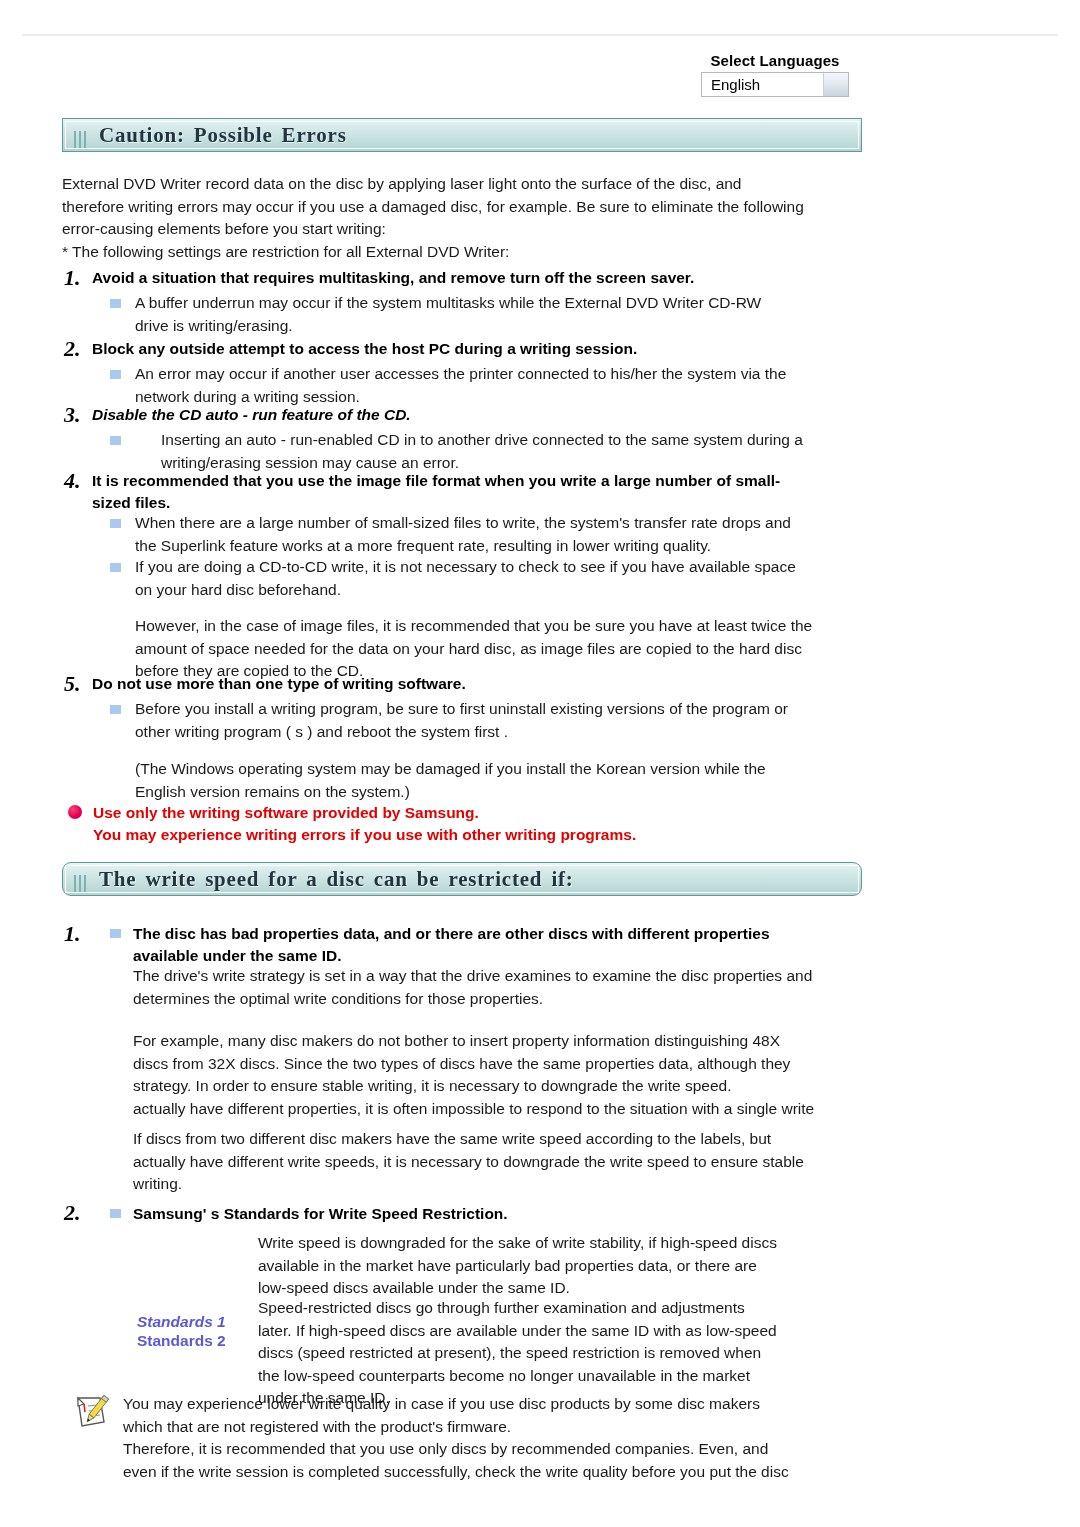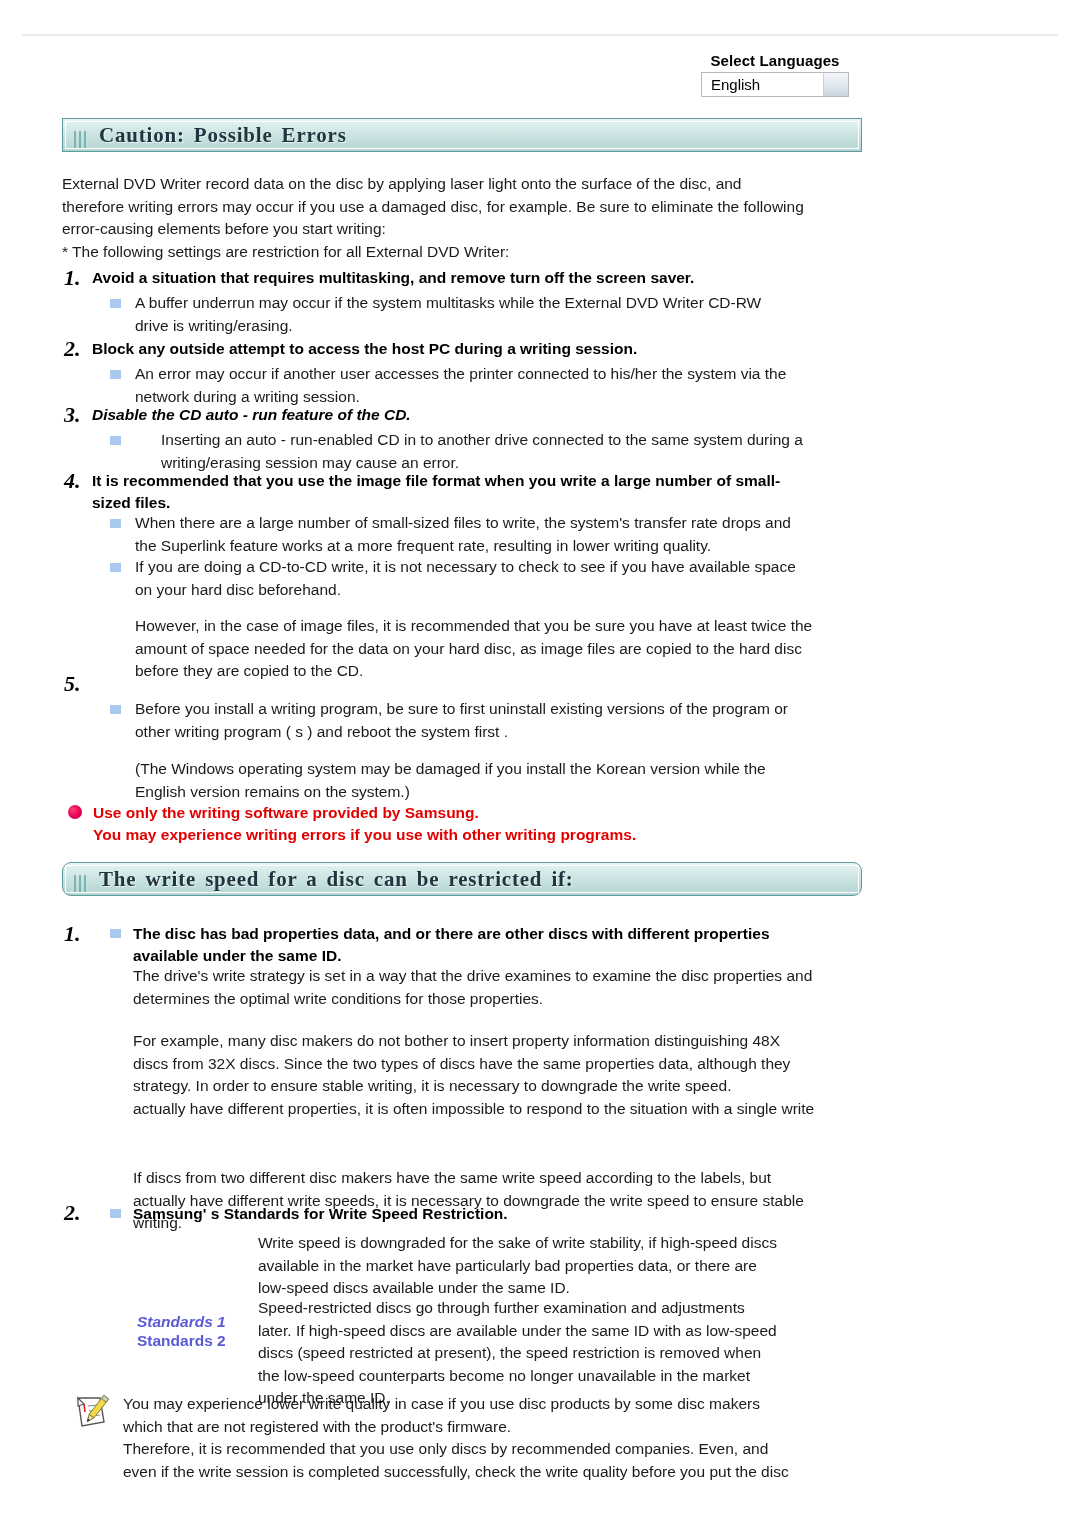--- a/index.html
+++ b/index.html
@@ -243,20 +243,23 @@
   </div>
   <div class="para" style="left:135px; top:615px; width:750px;">
     <div>However, in the case of image files, it is recommended that you be sure you have at least twice the</div>
     <div>amount of space needed for the data on your hard disc, as image files are copied to the hard disc</div>
     <div>before they are copied to the CD.</div>
   </div>
 
   <div class="num" style="left:64px; top:671px;">
     <span>5.</span>
   </div>
+  <div class="bold-head" style="left:92px; top:673px; width:790px;">
+    <div>Do not use more than one type of writing software.</div>
+  </div>
   <div class="sq-bullet" style="left:110px; top:705px;"></div>
   <div class="para" style="left:135px; top:698px; width:750px;">
     <div>Before you install a writing program, be sure to first uninstall existing versions of the program or</div>
     <div>other writing program ( s ) and reboot the system first .</div>
   </div>
   <div class="para" style="left:135px; top:758px; width:750px;">
     <div>(The Windows operating system may be damaged if you install the Korean version while the</div>
     <div>English version remains on the system.)</div>
   </div>
 
@@ -284,21 +287,21 @@
   <div class="para" style="left:133px; top:965px; width:750px;">
     <div>The drive's write strategy is set in a way that the drive examines to examine the disc properties and</div>
     <div>determines the optimal write conditions for those properties.</div>
   </div>
   <div class="para" style="left:133px; top:1030px; width:750px;">
     <div>For example, many disc makers do not bother to insert property information distinguishing 48X</div>
     <div>discs from 32X discs. Since the two types of discs have the same properties data, although they</div>
     <div>strategy. In order to ensure stable writing, it is necessary to downgrade the write speed.</div>
     <div>actually have different properties, it is often impossible to respond to the situation with a single write</div>
   </div>
-  <div class="para" style="left:133px; top:1128px; width:750px;margin-top:39px;">
+  <div class="para" style="left:133px; top:1128px; width:750px;">
     <div>If discs from two different disc makers have the same write speed according to the labels, but</div>
     <div>actually have different write speeds, it is necessary to downgrade the write speed to ensure stable</div>
     <div>writing.</div>
   </div>
 
   <div class="num" style="left:64px; top:1200px;">
     <span>2.</span>
   </div>
   <div class="sq-bullet" style="left:110px; top:1209px;"></div>
   <div class="bold-head" style="left:133px; top:1203px; width:750px;">

